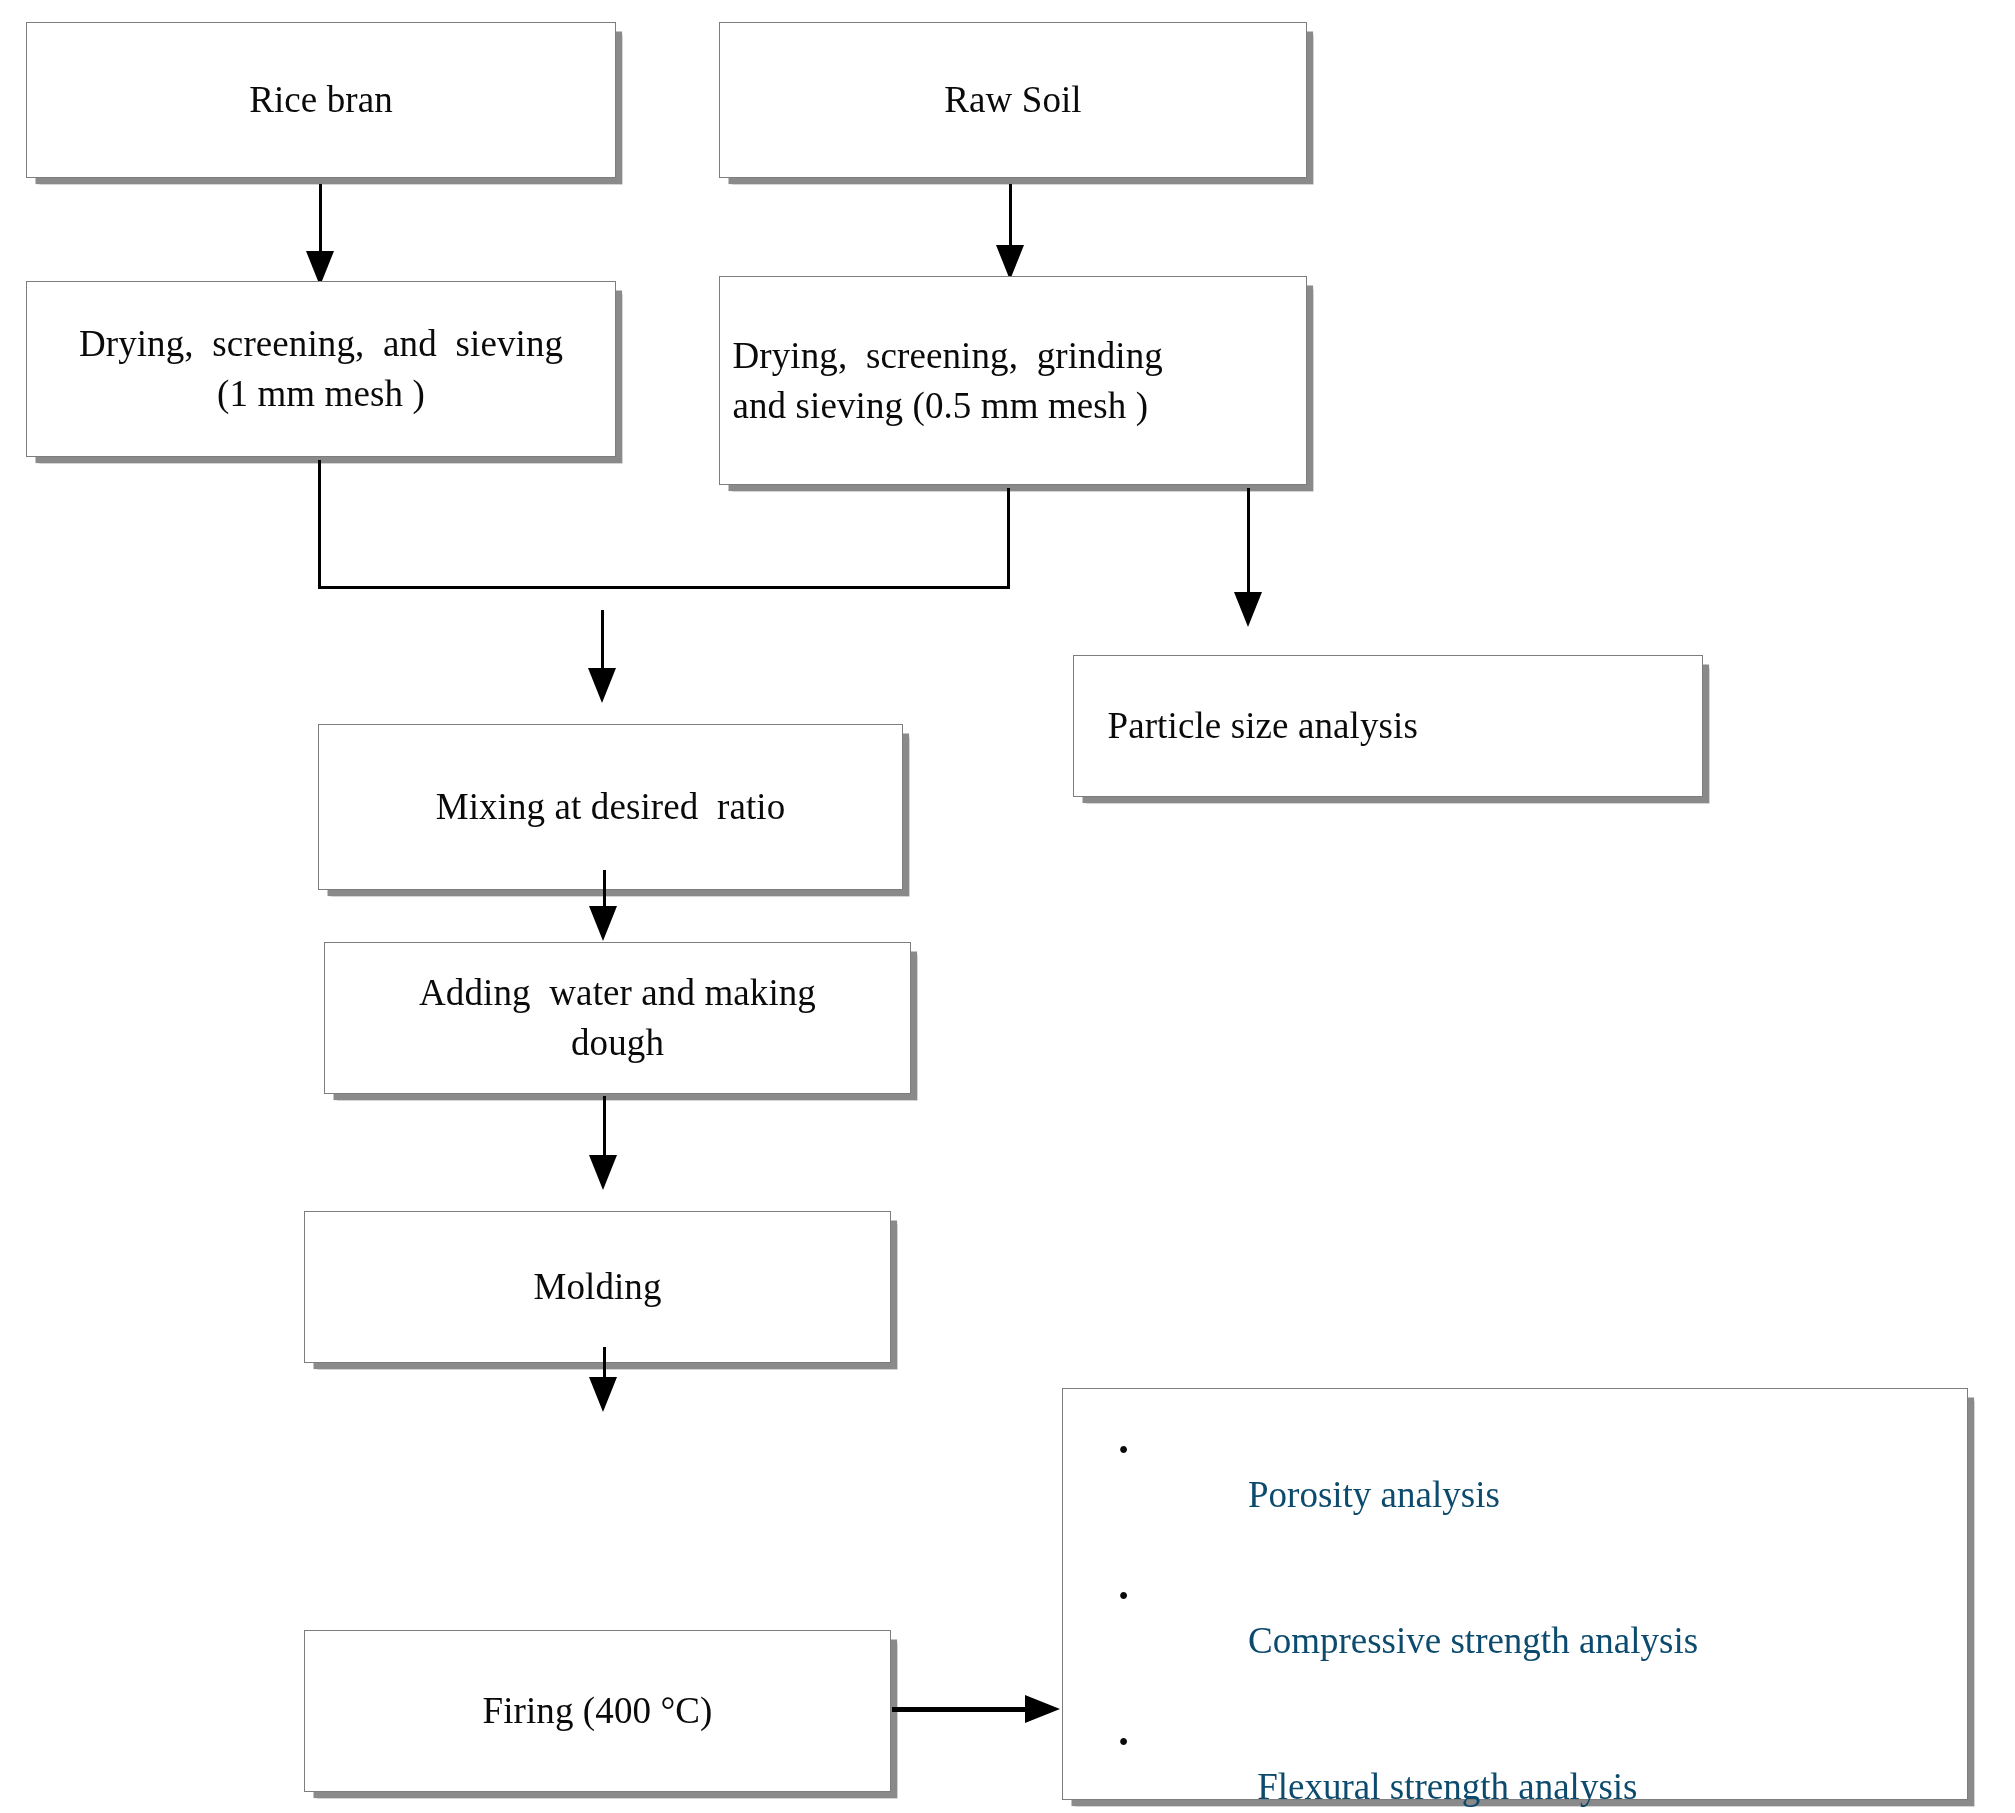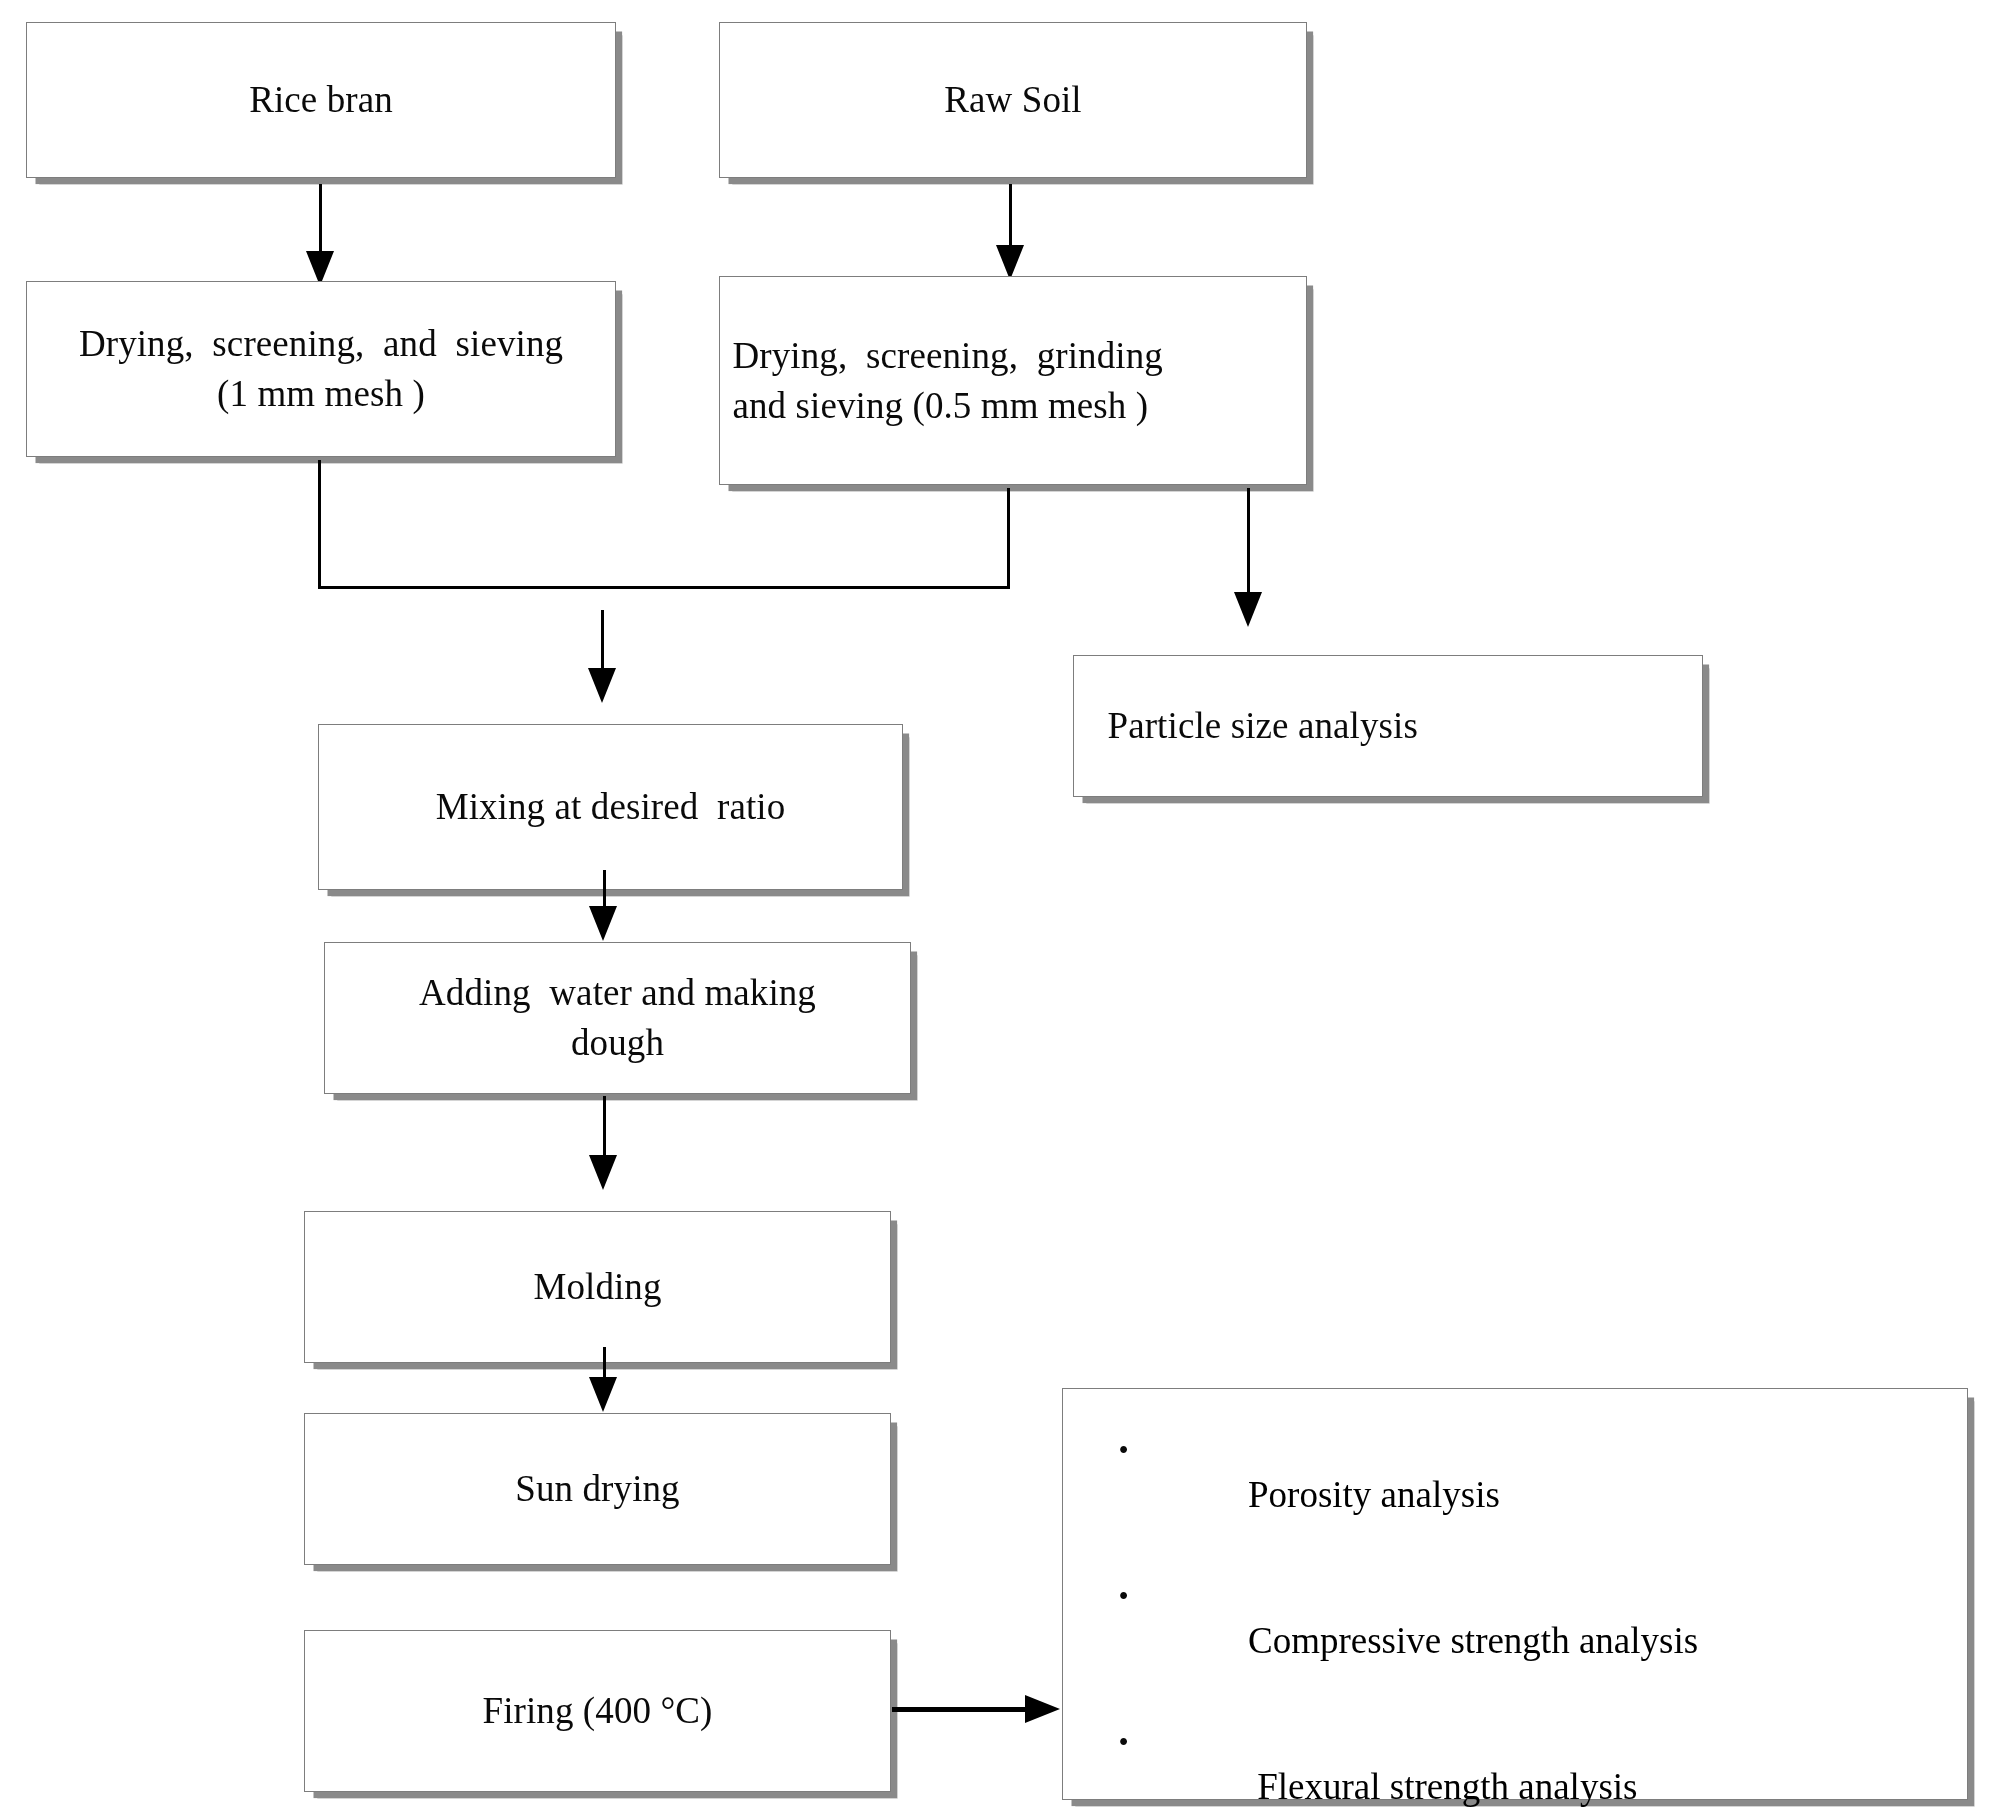--- a/index.html
+++ b/index.html
@@ -61,21 +61,21 @@
   }
   .listbox ul {
     list-style: none;
     margin: 0;
     padding: 0;
   }
   .listbox li {
     position: relative;
     font-size: 37px;
     line-height: 1.0;
-    color: #000000;
+    color: #0c4a6e;
     margin-bottom: 35px;
     padding-left: 61px;
     white-space: pre;
   }
   .listbox li::before {
     content: "\2022";
     position: absolute;
     left: 5.6px;
     top: -3.3px;
     font-size: 29px;
@@ -167,23 +167,20 @@
   <div class="vline" style="left:603px; top:1096px; height:67px;"></div>
   <div class="arrow-down" style="left:589px; top:1155px;"></div>
 
   <div class="node" style="left:304px; top:1193px; width:587px; height:152px;margin-top:18px;">
     <span class="label">Molding</span>
   </div>
 
   <div class="vline" style="left:603px; top:1347px; height:39px;"></div>
   <div class="arrow-down" style="left:589px; top:1377px;"></div>
 
-  <div class="node" style="left:304px; top:1413px; width:587px; height:152px;">
-    <span class="label">Sun drying</span>
-  </div>
 
   <div class="node" style="left:304px; top:1630px; width:587px; height:162px;">
     <span class="label">Firing (400 °C)</span>
   </div>
 
   <div class="hline" style="left:892px; top:1707px; width:137px; height:4.5px;"></div>
   <div class="arrow-right" style="left:1025px; top:1695px;"></div>
 
   <div class="listbox" style="left:1062px; top:1388px; width:906px; height:412px;">
     <ul>

